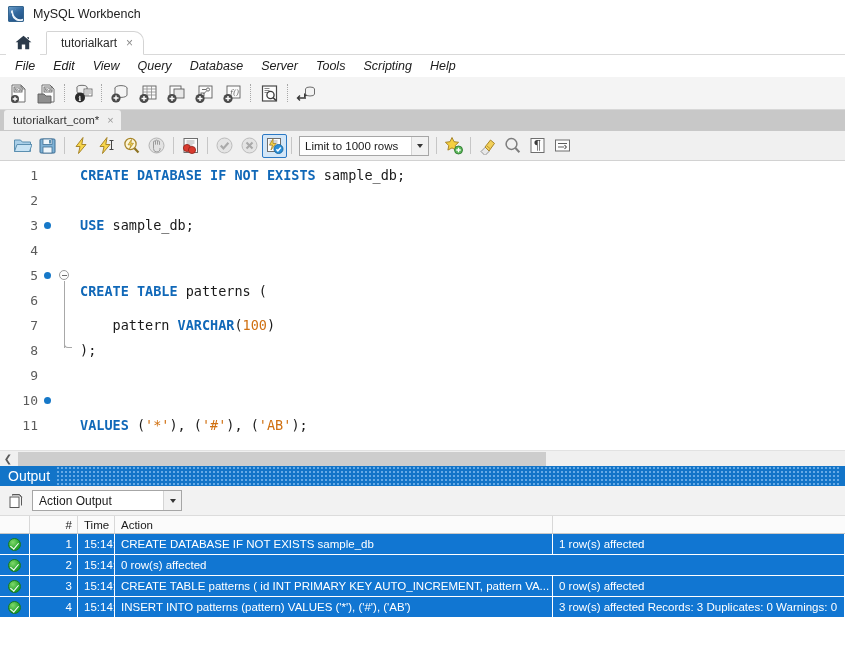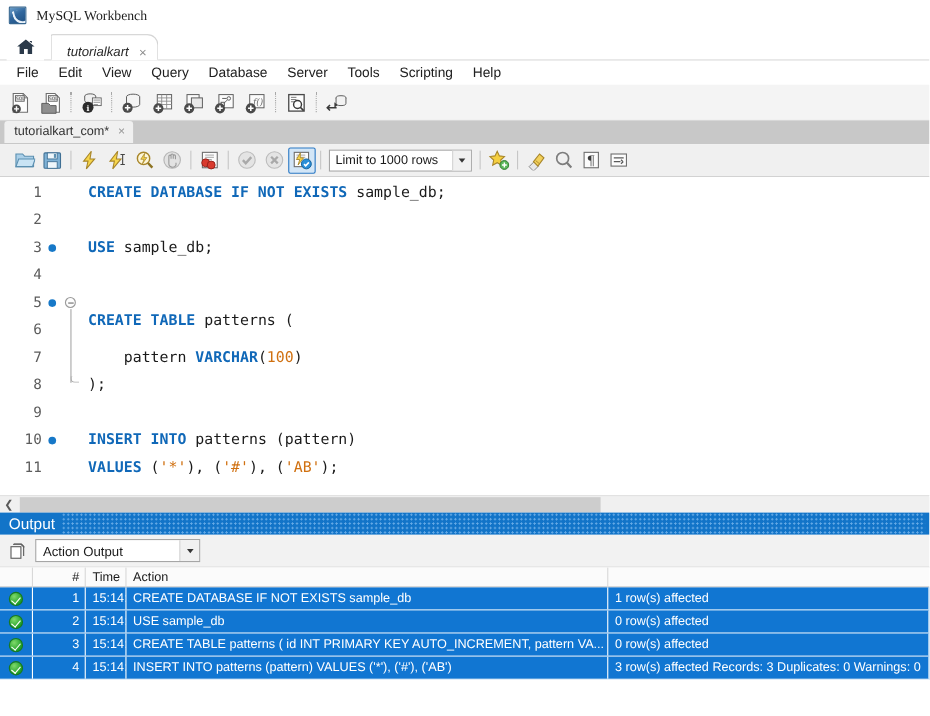--- a/index.html
+++ b/index.html
@@ -13,21 +13,20 @@
   }
 
   
   .titlebar {
     height: 28px;
     background: #ffffff;
     display: flex;
     align-items: center;
     padding-left: 8px;
     border-bottom: 0;
-    font-family: Liberation Serif, serif;
   }
   .app-icon {
     width: 16px; height: 16px;
     margin-right: 9px;
     position: relative;
     background: linear-gradient(150deg, #6b9ec9 0%, #31679e 45%, #1f4f80 100%);
     border: 1px solid #35658f;
     border-radius: 1px;
     overflow: hidden;
   }
@@ -69,49 +68,48 @@
     position: relative;
     z-index: 2;
   }
   .home-icon { display: block; }
   .doc-tab {
     height: 24px;
     min-width: 98px;
     margin-left: 6px;
     padding: 0 8px 0 14px;
     display: flex;
-    align-items: flex-end;
+    align-items: center;
     gap: 9px;
     background: #ffffff;
     border: 1px solid #d4d4d4;
     border-bottom: 1px solid #ffffff;
     border-radius: 2px 10px 0 0;
     font-size: 12px;
     color: #2a2a2a;
     position: relative;
     z-index: 3;
-    font-style: italic;
   }
   .tab-close {
     color: #8a8a8a;
     font-size: 12px;
     line-height: 1;
   }
 
   
   .menubar {
     height: 22px;
     background: #ffffff;
     display: flex;
     align-items: center;
     padding-left: 6px;
     font-size: 12.5px;
     color: #202020;
   }
-  .menu-item { padding: 0 9px; line-height: 22px; }
+  .menu-item { padding: 0 9px; line-height: 22px; font-style: italic; }
 
   
   .maintoolbar {
     height: 33px;
     background: #f4f4f4;
     border-bottom: 1px solid #d7d7d7;
     display: flex;
     align-items: center;
     padding-left: 4px;
   }
@@ -694,21 +692,20 @@
     <div class="codeline" style="top: 118px;"><span class="kw">CREATE TABLE </span><span class="pln">patterns (</span></div>
     <div class="ln" style="top: 127px;">6</div>
     <div class="ln" style="top: 152px;">7</div>
     <div class="codeline" style="top: 152px;"><span class="pln">    pattern </span><span class="kw">VARCHAR</span><span class="pln">(</span><span class="num">100</span><span class="pln">)</span></div>
     <div class="ln" style="top: 177px;">8</div>
     <div class="codeline" style="top: 177px;"><span class="pln">);</span></div>
     <div class="ln" style="top: 202px;">9</div>
     <div class="codeline" style="top: 202px;"></div>
     <div class="ln" style="top: 227px;">10</div>
     <div class="exec-dot" style="top: 236px;"></div>
-    <div class="codeline" style="top: 227px;"><span class="kw">INSERT INTO </span><span class="pln">patterns (pattern)</span></div>
     <div class="ln" style="top: 252px;">11</div>
     <div class="codeline" style="top: 252px;"><span class="kw">VALUES </span><span class="pln">(</span><span class="str">'*'</span><span class="pln">), (</span><span class="str">'#'</span><span class="pln">), (</span><span class="str">'AB'</span><span class="pln">);</span></div>
     <div class="fold-bar" style="top: 120px; height: 67px;"></div>
     <div class="fold-hook" style="left: 64px; top: 181px;"></div>
   </div>
 
 <div class="hscroll">
   <div class="hs-left">❮</div>
   <div class="hs-track"></div>
   <div class="hs-thumb"></div>
@@ -749,21 +746,20 @@
         <div class="c-time">15:14:12</div>
         <div class="c-action">CREATE DATABASE IF NOT EXISTS sample_db</div>
         <div class="c-msg">1 row(s) affected</div>
       </div>
       <div class="grid-row">
         <div class="c-status">
           <span class="ok-badge"></span>
         </div>
         <div class="c-num">2</div>
         <div class="c-time">15:14:12</div>
-        <div class="c-action">USE sample_db</div>
         <div class="c-msg">0 row(s) affected</div>
       </div>
       <div class="grid-row">
         <div class="c-status">
           <span class="ok-badge"></span>
         </div>
         <div class="c-num">3</div>
         <div class="c-time">15:14:12</div>
         <div class="c-action">CREATE TABLE patterns (    id INT PRIMARY KEY AUTO_INCREMENT,    pattern VA...</div>
         <div class="c-msg">0 row(s) affected</div>

